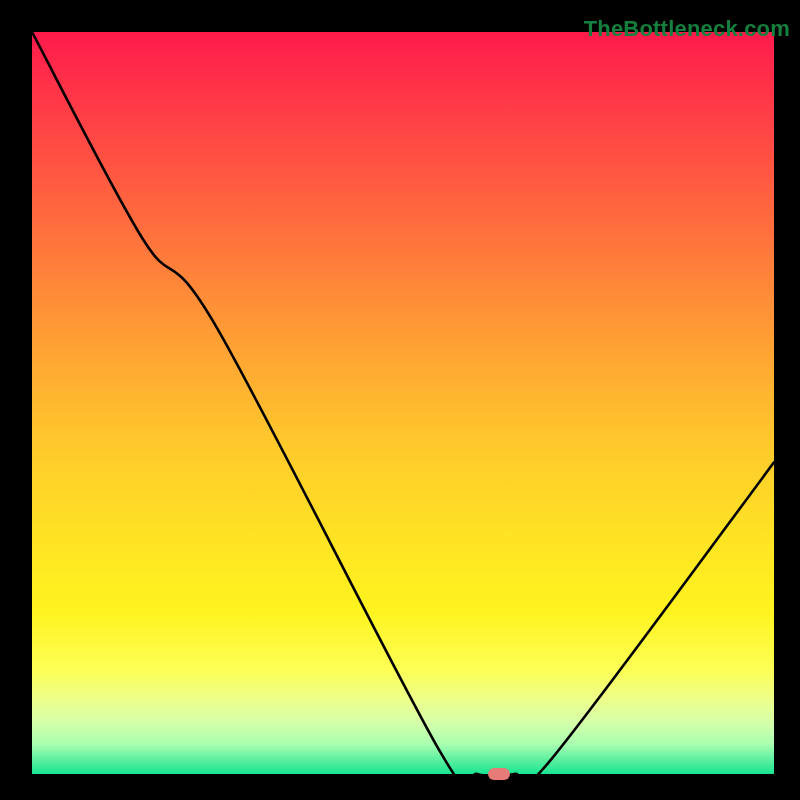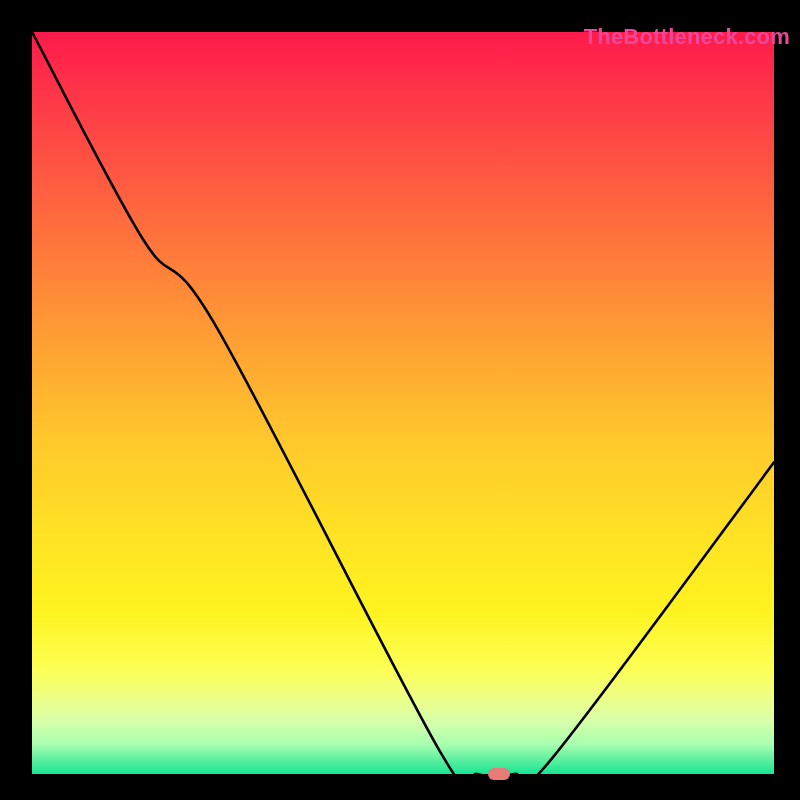--- a/index.html
+++ b/index.html
@@ -49,26 +49,26 @@
   .marker {
     position: absolute;
     width: 22px;
     height: 12px;
     border-radius: 6px;
     background: #e77b78;
     transform: translate(-50%, -50%);
   }
   .watermark {
     position: absolute;
-    top: 24px;
+    top: 16px;
     right: 10px;
     font-family: Arial, Helvetica, sans-serif;
     font-size: 22px;
     font-weight: 600;
-    color: #ec4899;
+    color: #15803d;
     letter-spacing: 0.2px;
   }
 </style>
 </head>
 <body>
 
 <div class="frame">
 
   <div class="plot-area">
     <svg class="curve-svg" viewBox="0 0 742 742" preserveAspectRatio="none">

